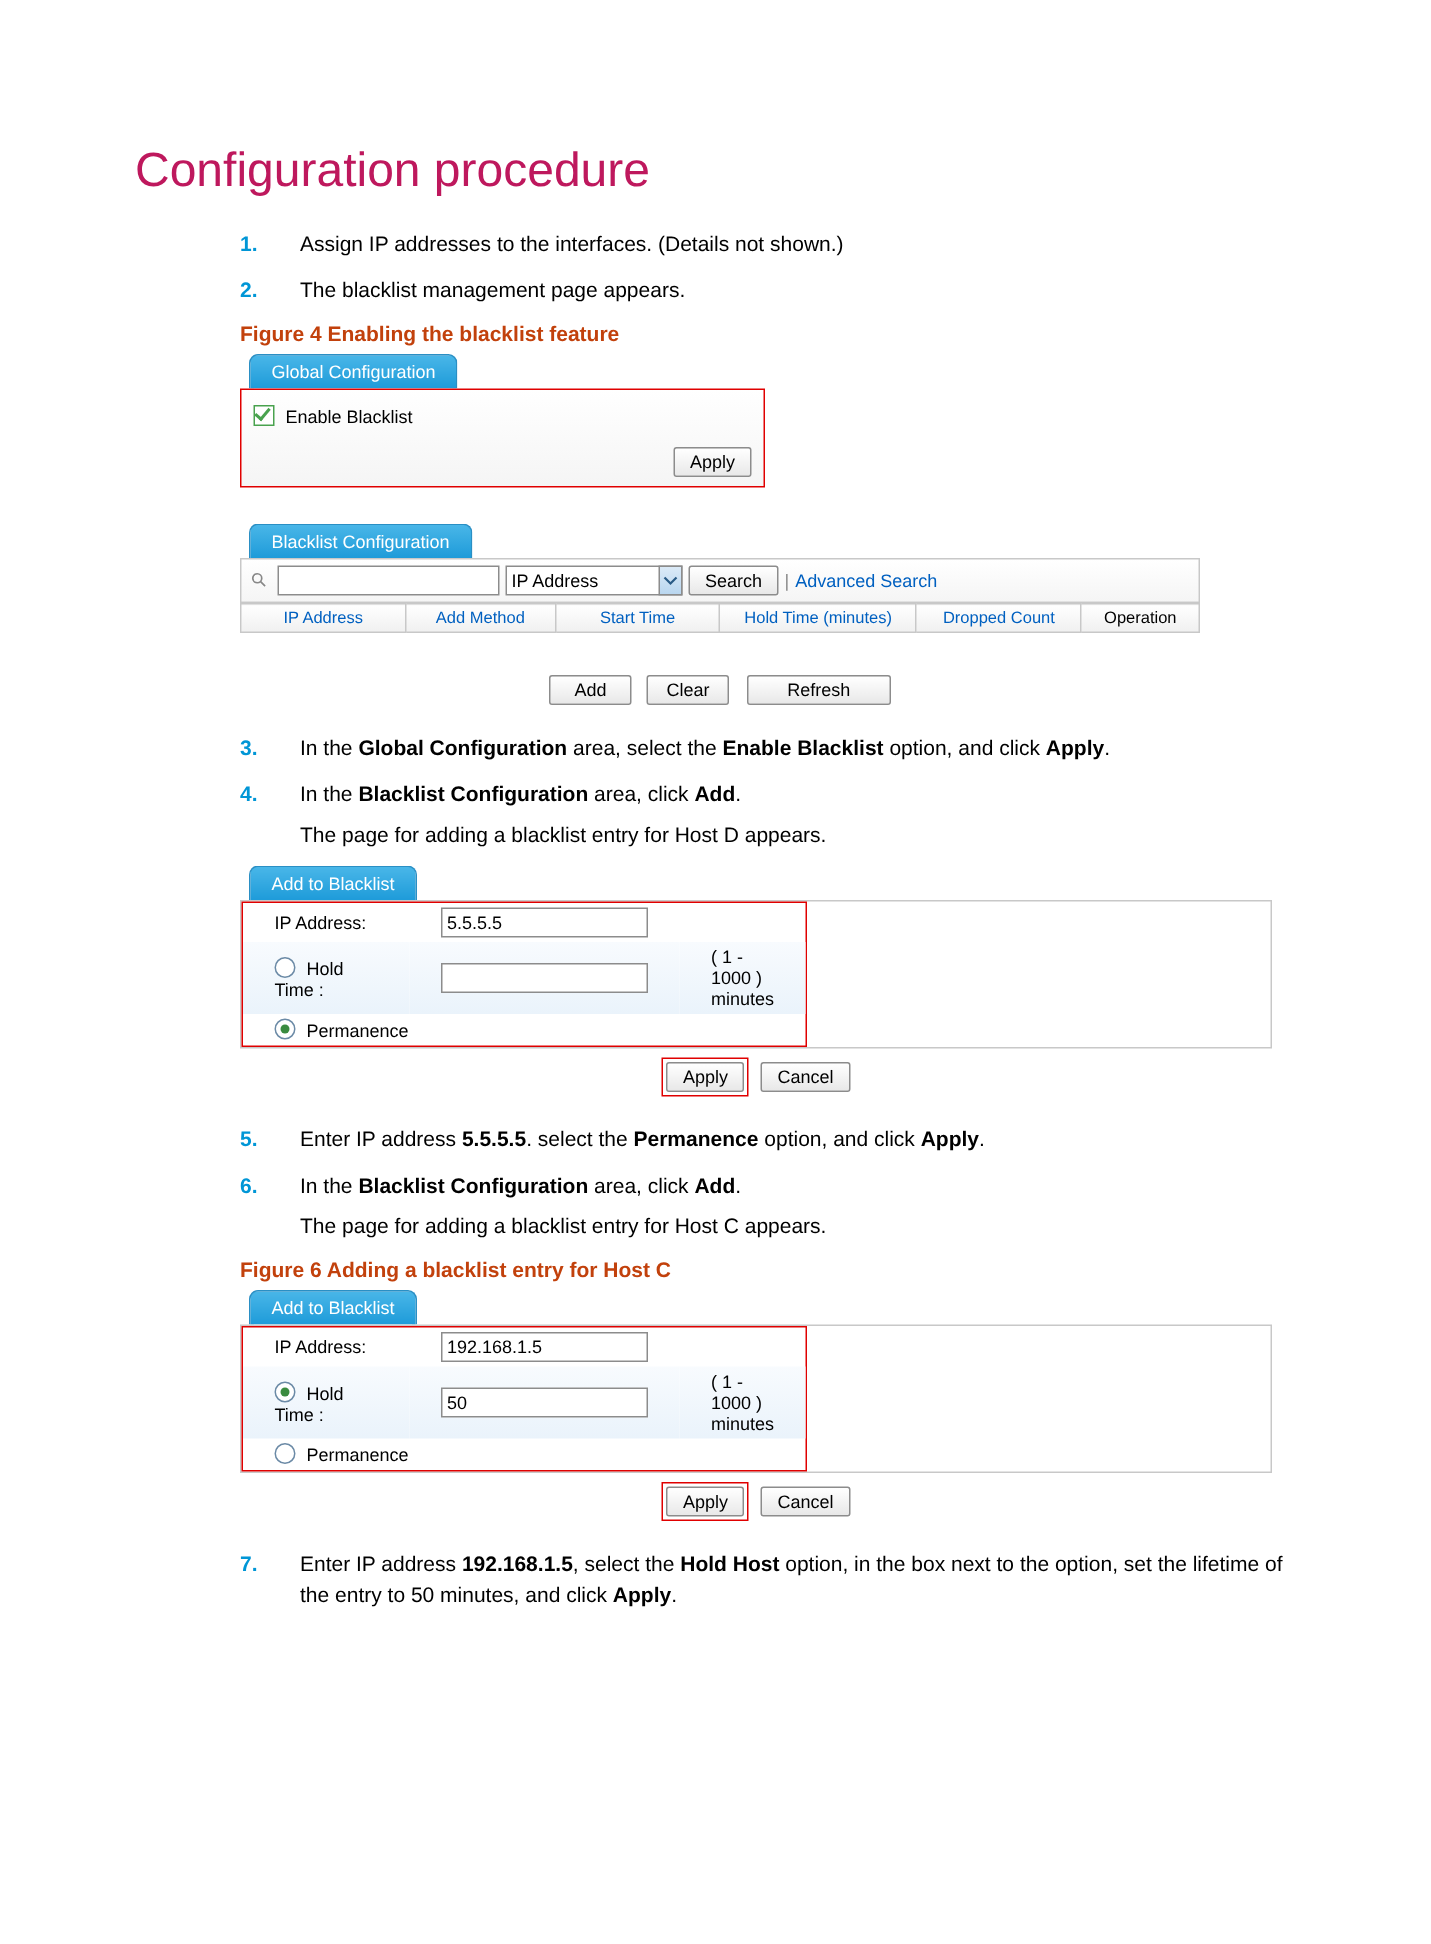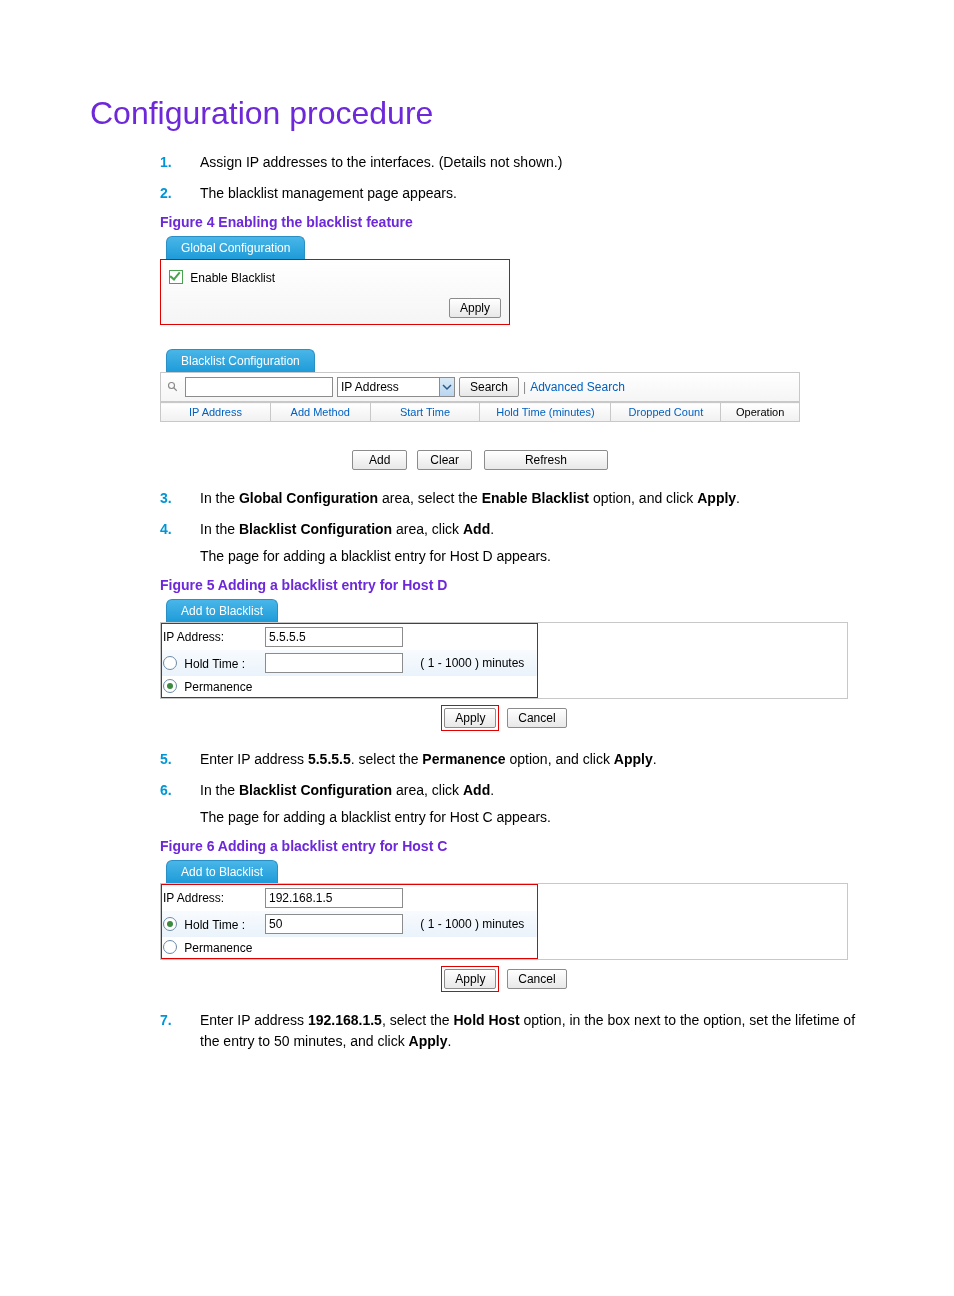--- a/index.html
+++ b/index.html
@@ -14,21 +14,21 @@
     width: 954px;
     min-height: 1296px;
     margin: 0 auto;
     padding: 0 90px 40px 90px;
     box-sizing: border-box;
     position: relative;
   }
   .title {
     font-size: 32px;
     font-weight: 400;
-    color: #6d28d9;
+    color: #be185d;
     margin: 95px 0 20px 0;
   }
   ol.steps {
     list-style: none;
     margin: 0 0 0 70px;
     padding: 0;
   }
   ol.steps > li {
     position: relative;
     margin: 0 0 10px 0;
@@ -40,21 +40,21 @@
     left: 0;
     top: 0;
     color: #0096d6;
     font-weight: bold;
   }
   ol.steps .sub {
     display: block;
     margin-top: 6px;
   }
   .fig-caption {
-    color: #6d28d9;
+    color: #c2410c;
     font-weight: bold;
     margin: 8px 0 6px 70px;
     font-size: 14px;
   }
   .figure {
     margin: 6px 0 18px 70px;
   }
   
   .w-tab {
     display: inline-block;
@@ -142,21 +142,21 @@
     display: inline-block;
     vertical-align: -2px;
     margin: 0 2px 0 2px;
   }
   .search-icon svg { width: 12px; height: 12px; }
   b { font-weight: bold; }
   .fig1 { width: 640px; }
   .fig56 { width: 688px; }
   .blk-tbl { width: 640px; border-collapse: collapse; }
   .add-tbl { border-collapse: collapse; width: 100%; font-size: 12px; }
-  .add-tbl td { padding: 3px 1px; }
+  .add-tbl td { padding: 3px 21px; }
   .grad-row { background: linear-gradient(#f8fbfe,#eaf3fb); }
 </style>
 </head>
 <body>
 
 <div class="page">
   <div class="title">Configuration procedure</div>
 
   <ol class="steps">
     <li>
@@ -218,41 +218,40 @@
         <td class="link" style="width:100px;">Start Time</td>
         <td class="link" style="width:120px;">Hold Time (minutes)</td>
         <td class="link" style="width:100px;">Dropped Count</td>
         <td style="width:70px;">Operation</td>
       </tr>
     </tbody>
       </table>
     <div style="text-align:center; margin-top:28px;">
       <span class="w-btn" style="padding:2px 16px;">Add</span>
       <span class="w-btn" style="padding:2px 12px; margin-left:6px;">Clear</span>
-      <span class="w-btn" style="padding:2px 40px; margin-left:8px;">Refresh</span>
+      <span class="w-btn" style="padding:2px 26px; margin-left:8px;">Refresh</span>
     </div>
   </div>
 
   <ol class="steps">
     <li>
       <span class="num">3.</span>
       <span>
         <span>In the </span><b>Global Configuration</b><span> area, select the </span><b>Enable Blacklist</b><span> option, and click </span><b>Apply</b><span>.</span>
       </span>
     </li>
     <li>
       <span class="num">4.</span>
       <span>
         <span>In the </span><b>Blacklist Configuration</b><span> area, click </span><b>Add</b><span>.</span>
       </span>
       <span class="sub">The page for adding a blacklist entry for Host D appears.</span>
     </li>
   </ol>
 
-  <div class="fig-caption">Figure 5 Adding a blacklist entry for Host D</div>
 
   <div class="figure fig56">
     <span class="w-tab">Add to Blacklist</span>
     <div style="border:1px solid #c8c8c8;">
       <div class="redbox" style="width:375px; border-right:1px solid #e00000;">
         <table class="add-tbl">
           <tbody>
               <tr>
             <td style="width:100px;">IP Address:</td>
             <td><input class="w-input" style="width: 130px;" value="5.5.5.5"></td>

